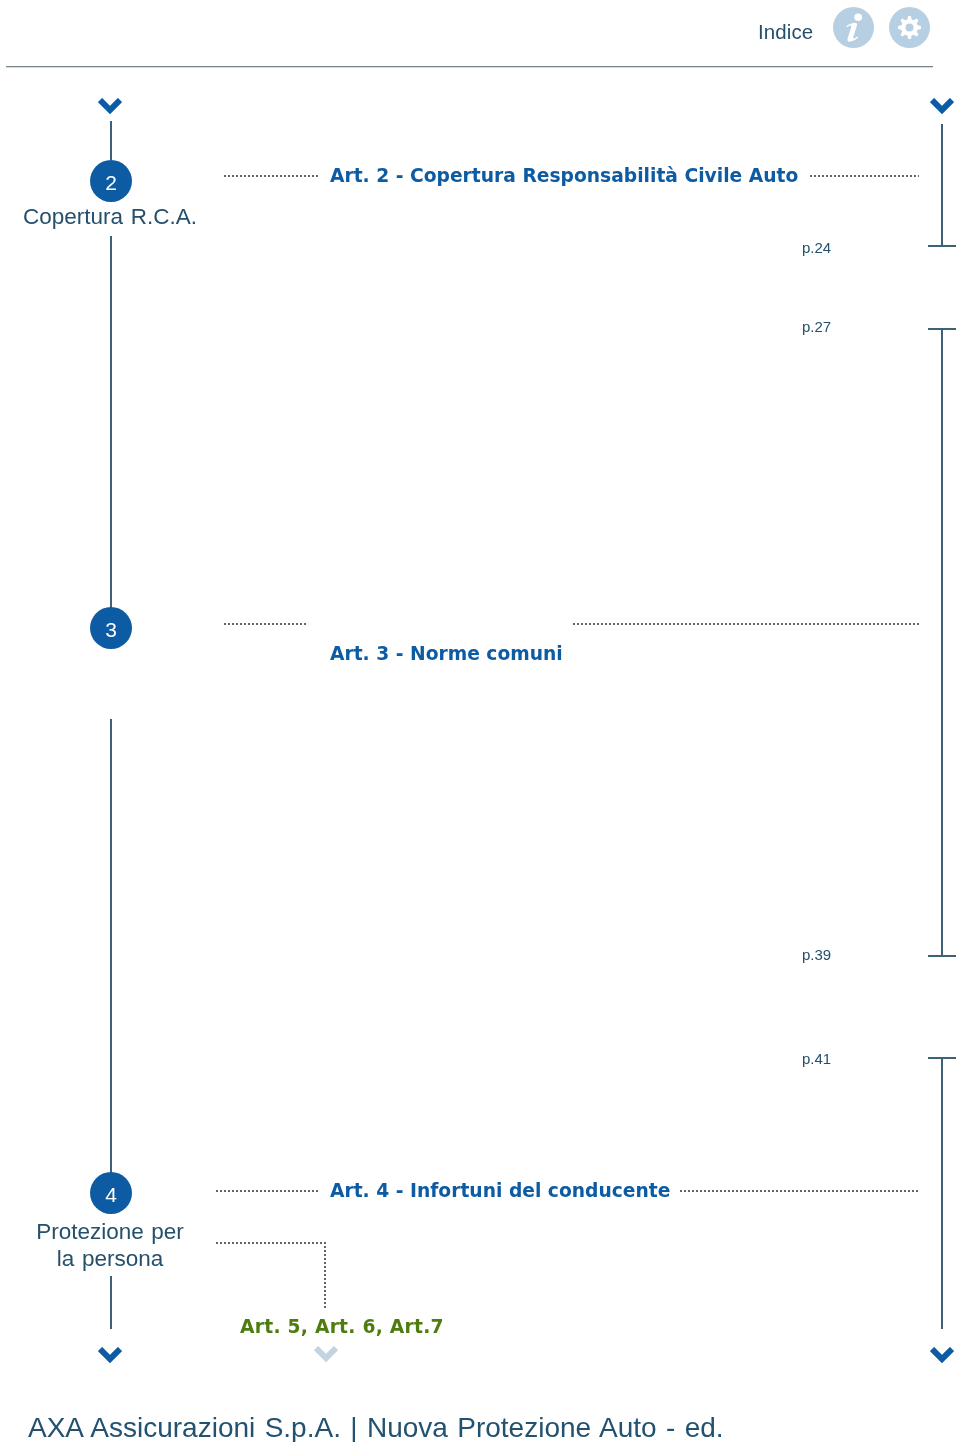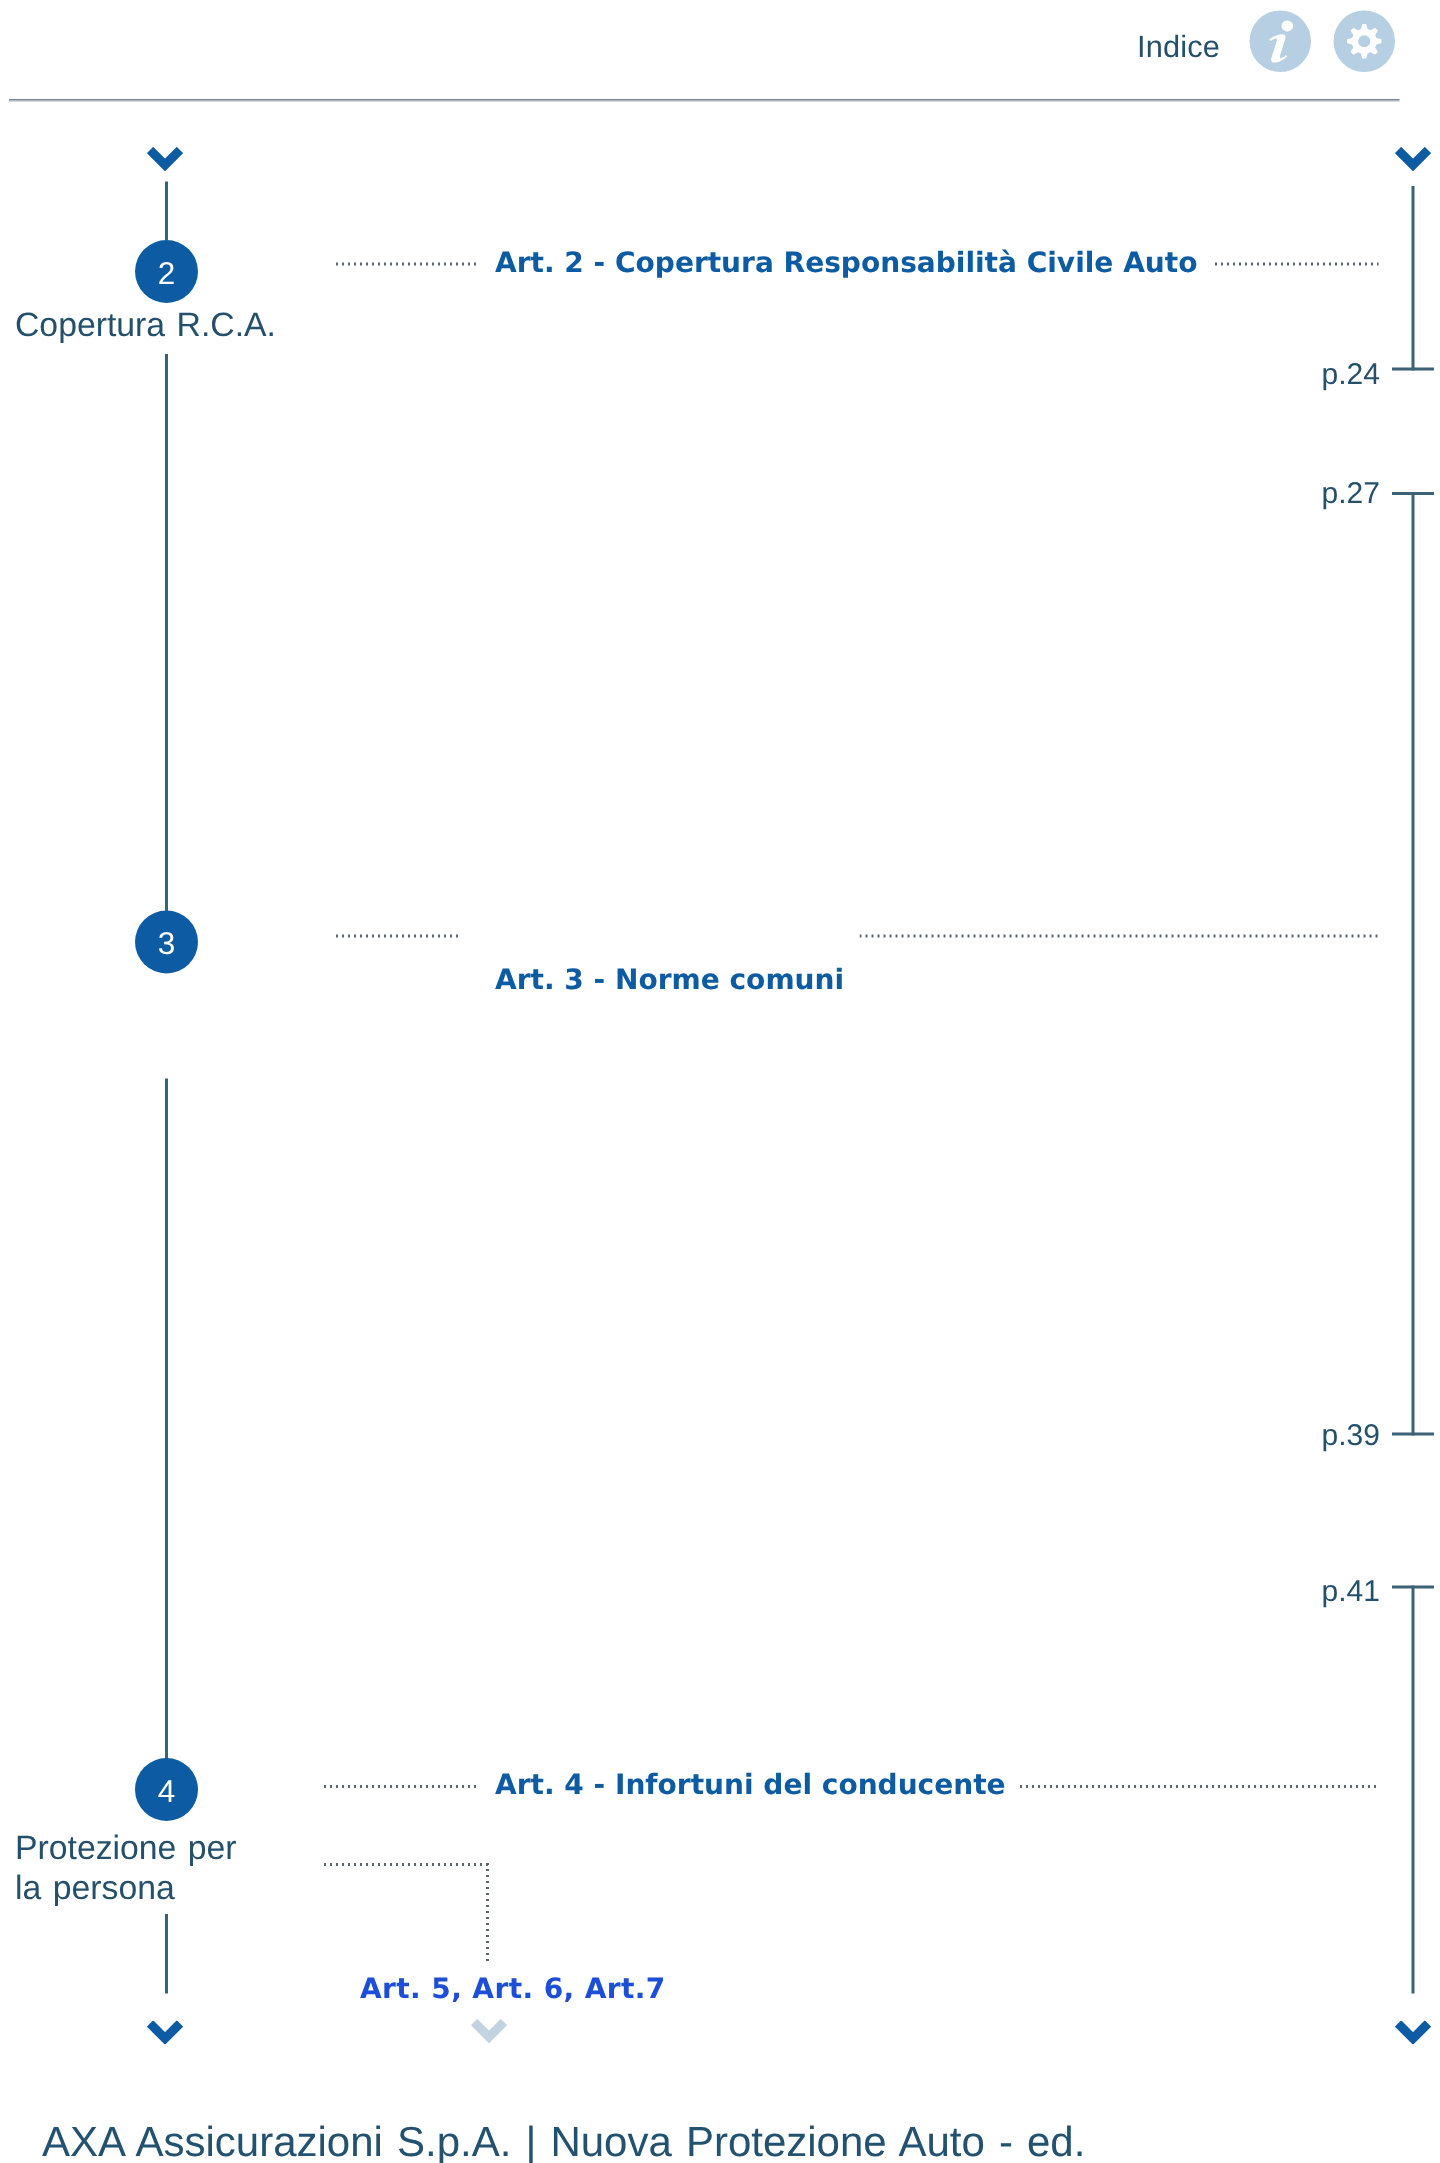--- a/index.html
+++ b/index.html
@@ -12,35 +12,35 @@
   .hdr-icon{position:absolute;top:7px;width:41px;height:41px;border-radius:50%;background:#b7cfe2;}
   .hdr-icon.info{left:833px;}
   .hdr-icon.gear{left:889px;}
   .hdr-rule{position:absolute;left:6px;top:66px;width:927px;height:1px;background:#7a868e;box-shadow:0 1px 0 0 #d2d8dc;}
 
   
   .vline{position:absolute;width:2px;background:#3c6277;}
   .chev{position:absolute;width:24px;height:16px;}
   .circ{position:absolute;width:42px;height:42px;border-radius:50%;background:#0d5ca3;
         color:#fff;font-size:21px;text-align:center;line-height:45px;}
-  .caption{position:absolute;font-size:22.5px;color:#24506c;line-height:26.5px;word-spacing:1.4px;}
+  .caption{position:absolute;font-size:22.5px;color:#24506c;text-align:center;line-height:26.5px;word-spacing:1.4px;}
 
   .arttitle{position:absolute;font-family:"DejaVu Sans",sans-serif;font-weight:bold;
             font-size:18.7px;color:#0d5ca3;white-space:nowrap;letter-spacing:0px;}
   .dots{position:absolute;height:2px;
         background-image:linear-gradient(to right,#5c666e 0 1.6px,transparent 1.6px 100%);
         background-size:4px 2px;background-repeat:repeat-x;}
   .dotsv{position:absolute;width:2px;
         background-image:linear-gradient(to bottom,#5c666e 0 1.6px,transparent 1.6px 100%);
         background-size:2px 4px;background-repeat:repeat-y;}
 
-  .pnum{position:absolute;font-size:20px;color:#24506c;text-align:right;}
+  .pnum{position:absolute;font-size:15px;color:#24506c;text-align:left;}
   .tick{position:absolute;height:2px;width:28px;background:#3c6277;}
 
-  .faded{color:#1d4ed8;letter-spacing:0.26px;}
+  .faded{color:#4d7c0f;letter-spacing:0.26px;}
 
   
   .ftr-left{position:absolute;left:28px;top:1412px;font-size:28px;color:#235270;word-spacing:1.6px;}
   .ftr-right{position:absolute;left:868px;top:1485px;font-size:19.8px;color:#1b4f77;-webkit-text-stroke:0.35px #1b4f77;}
 </style>
 </head>
 <body>
 
 <div class="page">
 

